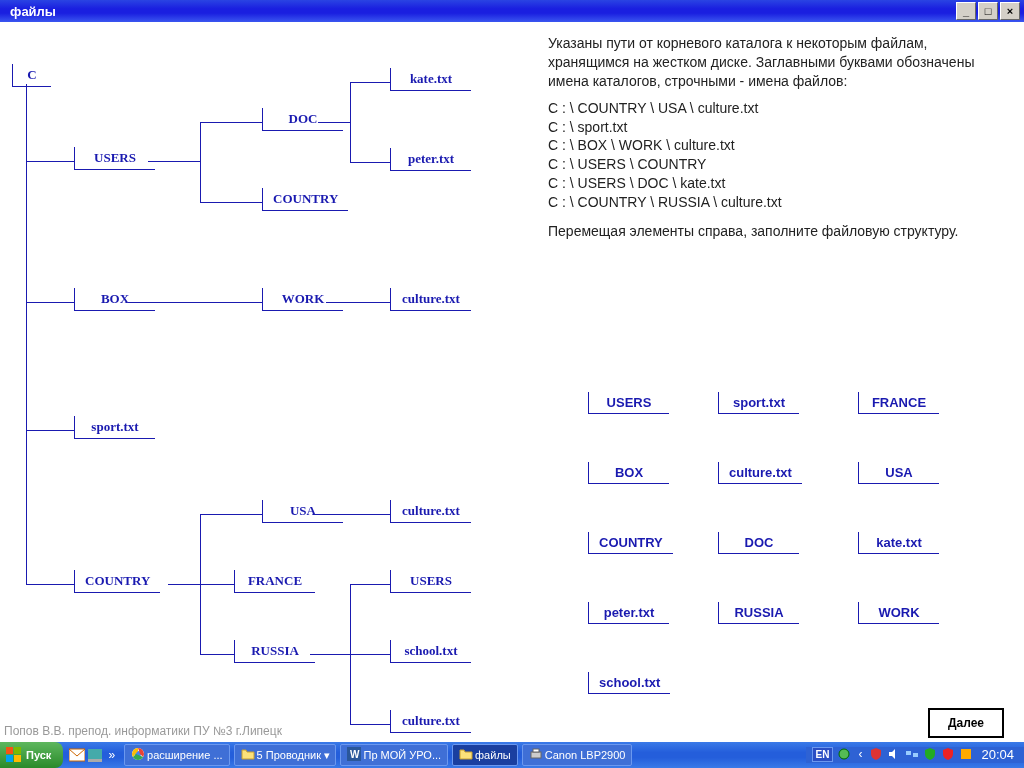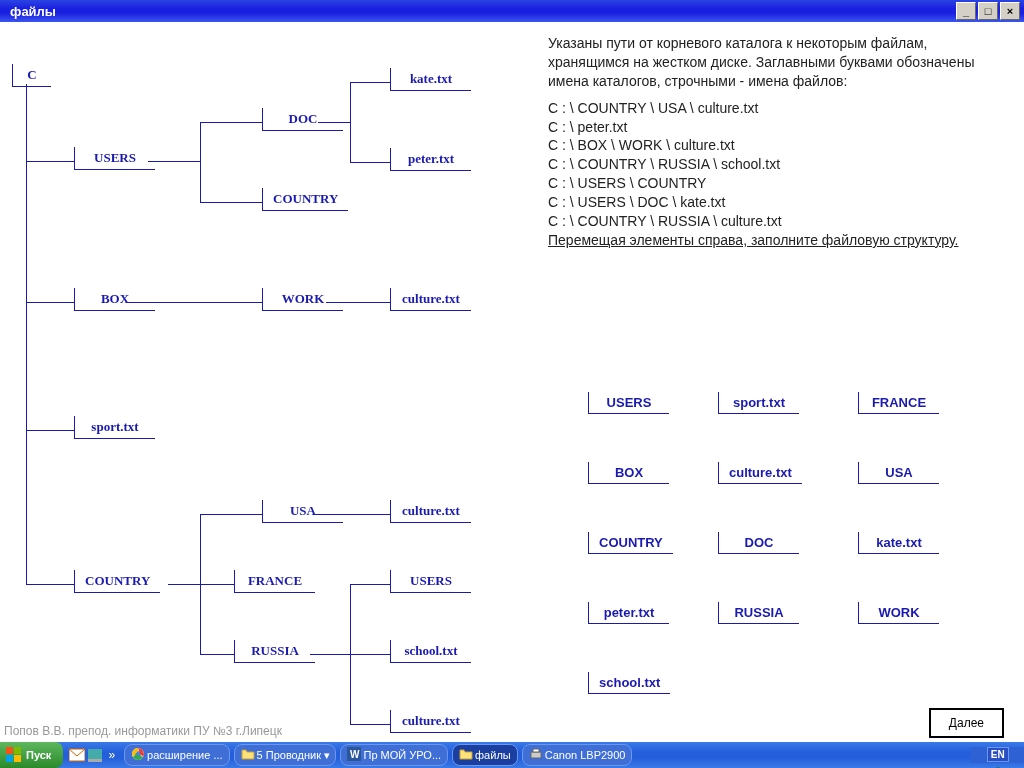--- a/index.html
+++ b/index.html
@@ -9,33 +9,33 @@
   .winbtn{width:18px;height:16px;margin-left:2px;background:#d4d0c8;border:1px solid #fff;border-right-color:#666;border-bottom-color:#666;display:flex;align-items:center;justify-content:center;font-weight:bold;color:#000;font-size:11px;font-family:Arial;cursor:pointer;}
   .content{position:relative;height:720px;}
   
   .node{position:absolute;border:1px solid #1a1ab0;border-top:none;border-right:none;background:#fff;color:#1a1ab0;font-weight:bold;font-family:Verdana;font-size:13px;padding:3px 10px 3px 10px;min-width:60px;text-align:center;}
   .conn{position:absolute;background:#1a1ab0;}
   .connH{height:1px;}
   .connV{width:1px;}
   
   .desc{position:absolute;left:548px;top:12px;width:440px;font-family:Arial;font-size:14px;color:#222;line-height:1.35;}
   .paths{margin-top:8px;font-family:Arial;font-size:14px;line-height:1.35;}
-  .instr{text-decoration:underline;}
+  .instr{margin-top:10px;}
   
   .palette{position:absolute;left:588px;top:370px;}
   .dragitem{border:1px solid #1a1ab0;border-top:none;border-right:none;color:#1a1ab0;font-weight:bold;font-size:13px;padding:3px 10px;min-width:60px;text-align:center;position:absolute;cursor:move;}
-  .next{position:absolute;right:20px;bottom:4px;border:2px solid #000;padding:6px 18px;font-weight:normal;background:#fff;cursor:pointer;}
+  .next{position:absolute;right:20px;bottom:4px;border:2px solid #000;padding:6px 18px;font-weight:bold;background:#fff;cursor:pointer;}
   .footnote{position:absolute;left:4px;bottom:4px;color:#999;font-size:12px;}
   
   .taskbar{position:absolute;left:0;bottom:0;width:1024px;height:26px;background:linear-gradient(#3a7ae8,#245edb 40%,#245edb 60%,#3a7ae8);display:flex;align-items:center;font-size:11px;color:#fff;}
   .start{background:linear-gradient(#5eb75e,#2a8a2a);height:26px;display:flex;align-items:center;padding:0 12px 0 6px;font-weight:bold;border-radius:0 8px 8px 0;margin-right:6px;}
   .start .logo{width:16px;height:16px;margin-right:4px;display:inline-block;}
-  .tbitem{background:#3f6fd6;border:1px solid #6b98ef;border-radius:8px;height:20px;margin:0 2px;padding:0 6px;display:flex;align-items:center;max-width:120px;overflow:hidden;white-space:nowrap;}
+  .tbitem{background:#3f6fd6;border:1px solid #6b98ef;border-radius:2px;height:20px;margin:0 2px;padding:0 6px;display:flex;align-items:center;max-width:120px;overflow:hidden;white-space:nowrap;}
   .tbitem.active{background:#1a3fa0;}
-  .tray{margin-left:auto;display:flex;align-items:center;padding:0 6px;background:#2e62d4;height:16px;gap:4px;flex-direction:column;}
+  .tray{margin-left:auto;display:flex;align-items:flex-start;padding:0 6px;background:#2e62d4;height:16px;gap:4px;}
   .trayicon{width:14px;height:14px;display:inline-block;}
   .lang{background:#2a4ec4;border:1px solid #6b98ef;color:#fff;font-weight:bold;font-size:10px;padding:1px 3px;}
   .clock{color:#fff;font-size:13px;padding:0 4px;}
   .chev{color:#fff;font-size:12px;padding:0 3px;}
   .qlaunch{display:flex;align-items:center;gap:2px;margin-right:4px;}
   .qicon{width:16px;height:16px;}
   svg{display:block;}
 </style>
 </head>
 <body>
@@ -99,23 +99,22 @@
   <div class="node" style="left:390px;top:548px;">USERS</div>
   <div class="conn connH" style="left:350px;top:632px;width:40px;"></div>
   <div class="node" style="left:390px;top:618px;">school.txt</div>
   <div class="conn connH" style="left:350px;top:702px;width:40px;"></div>
   <div class="node" style="left:390px;top:688px;">culture.txt</div>
 
   <div class="desc">
     <div>Указаны пути от корневого каталога к некоторым файлам, хранящимся на жестком диске. Заглавными буквами обозначены имена каталогов, строчными - имена файлов:</div>
     <div class="paths">
       <div>C : \ COUNTRY \ USA \ culture.txt</div>
-      <div>C : \ peter.txt</div>
+      <div>C : \ sport.txt</div>
       <div>C : \ BOX \ WORK \ culture.txt</div>
-      <div>C : \ COUNTRY \ RUSSIA \ school.txt</div>
       <div>C : \ USERS \ COUNTRY</div>
       <div>C : \ USERS \ DOC \ kate.txt</div>
       <div>C : \ COUNTRY \ RUSSIA \ culture.txt</div>
     </div>
     <div class="instr">Перемещая элементы справа, заполните файловую структуру.</div>
   </div>
 
   <div class="palette">
     <div class="dragitem" style="left:0px;top:0px;">USERS</div>
     <div class="dragitem" style="left:130px;top:0px;">sport.txt</div>

